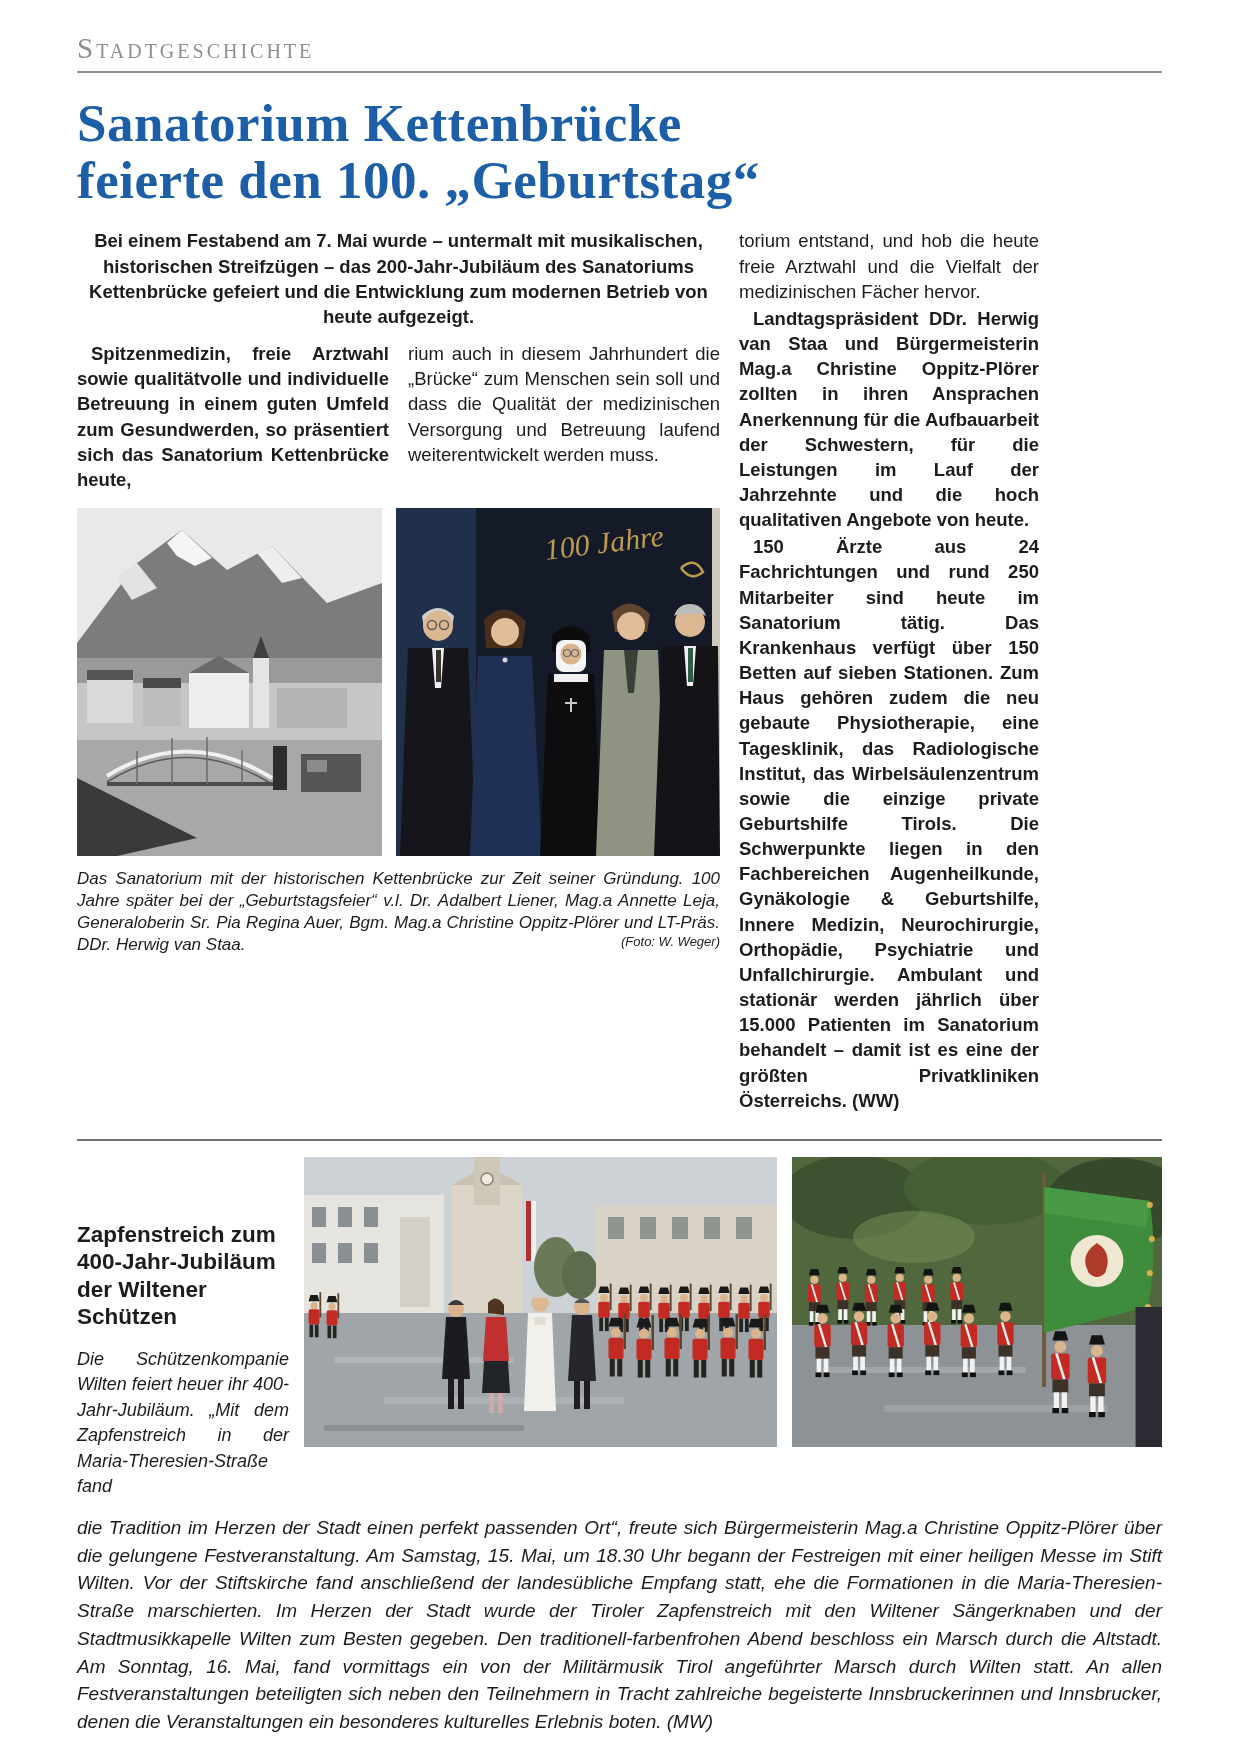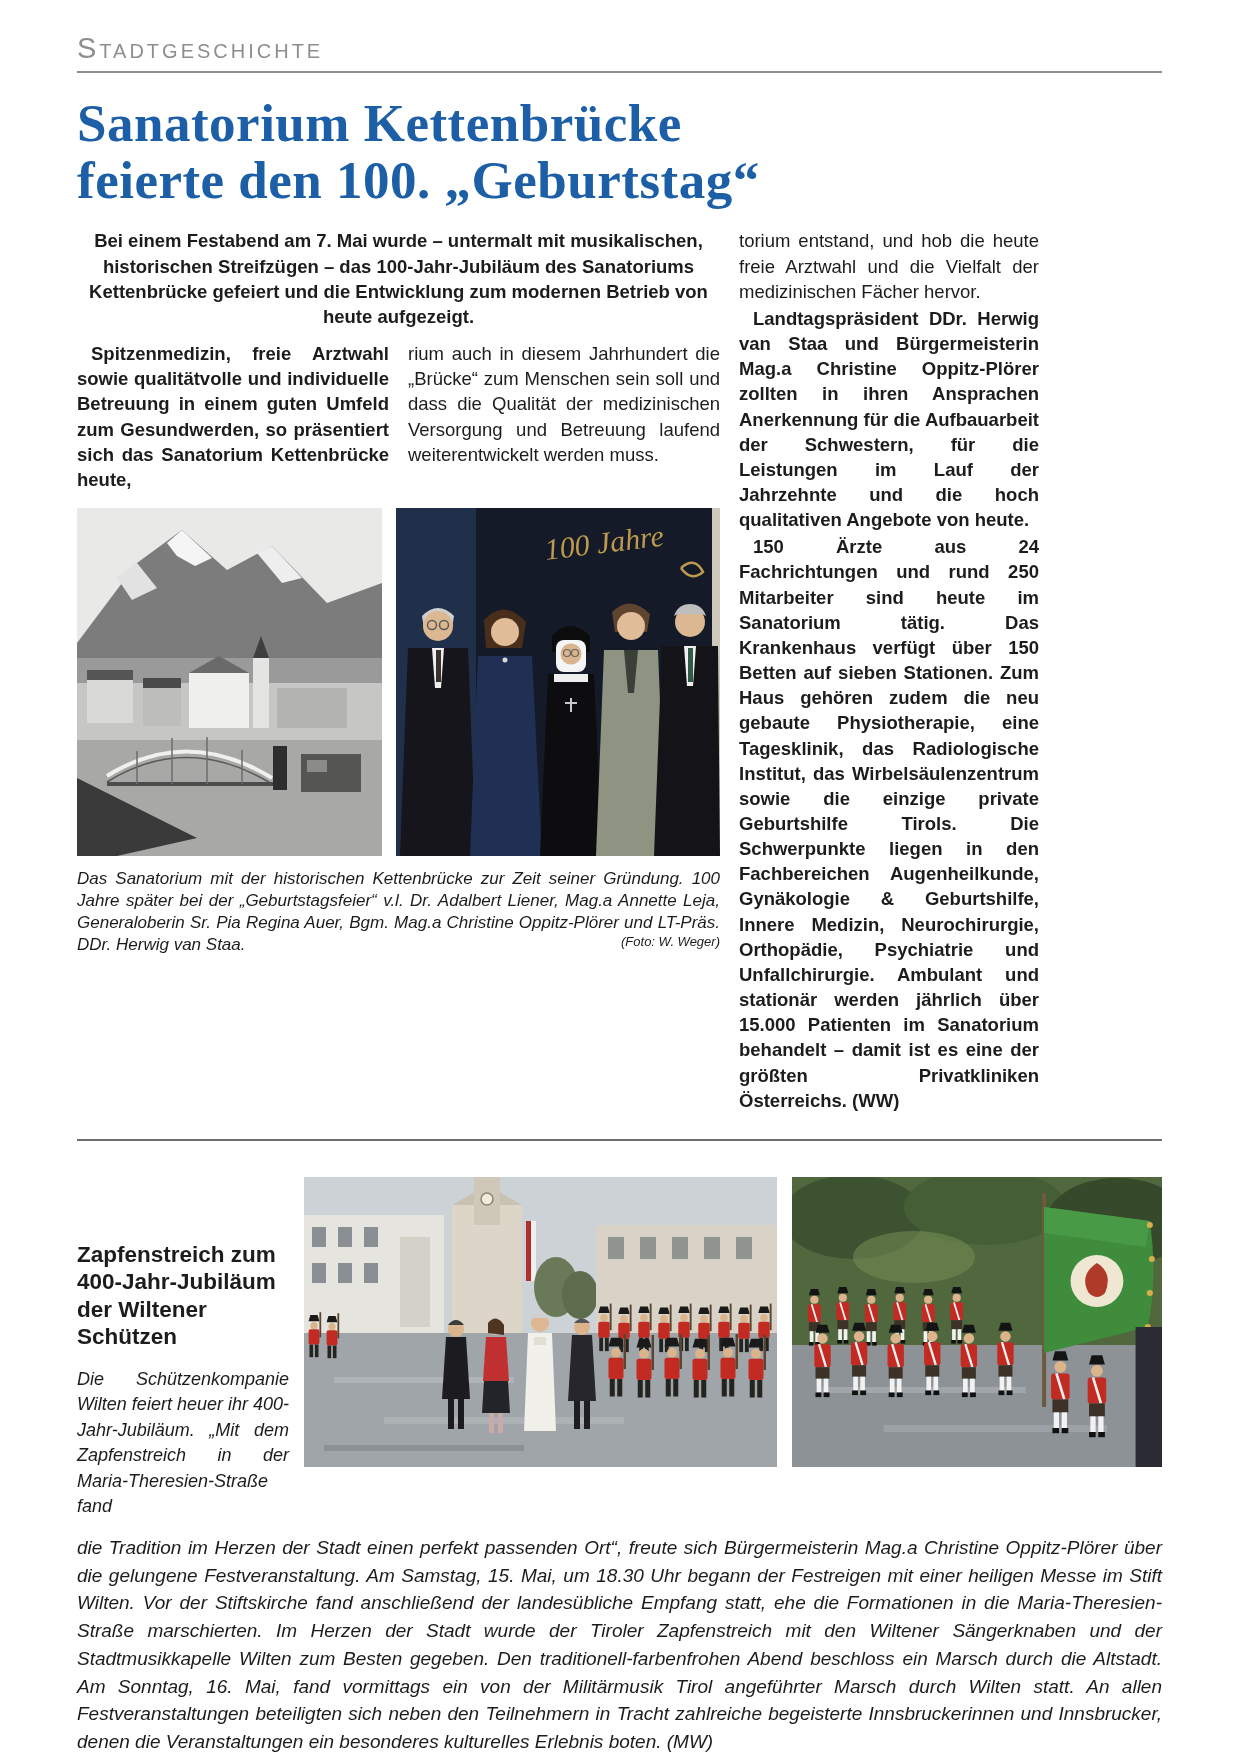--- a/index.html
+++ b/index.html
@@ -1,20 +1,20 @@
 <!DOCTYPE html>
 <html lang="de"><head>
 <meta charset="utf-8">
 <style>
   html,body{margin:0;padding:0;background:#ffffff;}
   body{width:1239px;height:1754px;font-family:"Liberation Sans",sans-serif;color:#1c1c1c;overflow:hidden;}
   .page{width:1085px;margin:0 auto;padding-top:34px;position:relative;}
 
   
-  .section-label{font-family:Liberation Sans, sans-serif;font-variant:small-caps;font-size:29px;letter-spacing:3px;color:#8e8e8e;line-height:1;}
+  .section-label{font-family:Liberation Serif, serif;font-variant:small-caps;font-size:29px;letter-spacing:3px;color:#8e8e8e;line-height:1;}
   .header-rule{height:2px;background:#8f8f8f;margin-top:8px;border:none;}
 
   
   .title{width:962px;text-align:left;font-family:"Liberation Serif",serif;font-weight:bold;color:#1d5fa6;font-size:53px;line-height:1.07;margin:22px 0 20px 0;letter-spacing:0.5px;}
 
   
   .article{width:962px;display:grid;grid-template-columns:312px 312px 300px;column-gap:19px;row-gap:12px;}
   .article p{margin:0;font-size:18.5px;line-height:1.36;text-align:justify;}
   .lead{grid-column:1/3;grid-row:1;font-weight:bold;font-size:20.5px;line-height:1.42;text-align:center !important;padding:0 6px;}
   .right-col{grid-column:3;grid-row:1/6;}
@@ -29,21 +29,21 @@
   .caption{grid-column:1/3;grid-row:4;font-style:italic;font-size:17px;line-height:1.3;text-align:justify;}
   .caption .credit{font-size:13px;float:right;font-style:italic;}
   .p-c1-2{grid-column:1;grid-row:5;}
   .p-c2-2{grid-column:2;grid-row:5;}
   .indent{text-indent:14px;font-weight:bold;}
 
   
   .divider{height:2px;background:#6f6f6f;border:none;margin:26px 0 0 0;}
 
   
-  .bottom{margin-top:36px;display:grid;grid-template-columns:212px 473px 1fr;column-gap:15px;}
+  .bottom{margin-top:16px;display:grid;grid-template-columns:212px 473px 1fr;column-gap:15px;}
   .bottom-left{padding-top:64px;}
   .bottom-heading{font-weight:bold;font-size:22.5px;line-height:1.22;margin:0 0 16px 0;}
   .bottom-intro{font-style:italic;font-size:18px;line-height:1.42;text-align:justify;margin:0;}
   .bottom-photo{height:290px;overflow:hidden;background:#cfcfcf;}
   .bottom-photo svg{display:block;width:100%;height:100%;}
   .bottom-body{margin:14px 0 0 0;font-style:italic;font-size:19px;line-height:1.46;text-align:justify;}
 </style>
 </head>
 <body>
 
@@ -53,21 +53,21 @@
     <div class="section-label">Stadtgeschichte</div>
     <hr class="header-rule">
   </div>
 
   <h1 class="title">
     <span>Sanatorium Kettenbrücke</span><br>
     <span>feierte den 100. „Geburtstag“</span>
   </h1>
 
   <div class="article">
-    <p class="lead">Bei einem Festabend am 7. Mai wurde – untermalt mit musikalischen, historischen Streifzügen – das 100-Jahr-Jubiläum des Sanatoriums Kettenbrücke gefeiert und die Entwicklung zum modernen Betrieb von heute aufgezeigt.</p>
+    <p class="lead">Bei einem Festabend am 7. Mai wurde – untermalt mit musikalischen, historischen Streifzügen – das 200-Jahr-Jubiläum des Sanatoriums Kettenbrücke gefeiert und die Entwicklung zum modernen Betrieb von heute aufgezeigt.</p>
 
     <div class="right-col">
       <p>torium entstand, und hob die heute freie Arztwahl und die Vielfalt der medizinischen Fächer hervor.</p>
       <p class="indent">Landtagspräsident DDr. Herwig van Staa und Bürgermeisterin Mag.a Christine Oppitz-Plörer zollten in ihren Ansprachen Anerkennung für die Aufbauarbeit der Schwestern, für die Leistungen im Lauf der Jahrzehnte und die hoch qualitativen Angebote von heute.</p>
       <p class="indent">150 Ärzte aus 24 Fachrichtungen und rund 250 Mitarbeiter sind heute im Sanatorium tätig. Das Krankenhaus verfügt über 150 Betten auf sieben Stationen. Zum Haus gehören zudem die neu gebaute Physiotherapie, eine Tagesklinik, das Radiologische Institut, das Wirbelsäulenzentrum sowie die einzige private Geburtshilfe Tirols. Die Schwerpunkte liegen in den Fachbereichen Augenheilkunde, Gynäkologie &amp; Geburtshilfe, Innere Medizin, Neurochirurgie, Orthopädie, Psychiatrie und Unfallchirurgie. Ambulant und stationär werden jährlich über 15.000 Patienten im Sanatorium behandelt – damit ist es eine der größten Privatkliniken Österreichs. (WW)</p>
     </div>
 
     <p class="p-c1-1 indent">Spitzenmedizin, freie Arztwahl sowie qualitätvolle und individuelle Betreuung in einem guten Umfeld zum Gesundwerden, so präsentiert sich das Sanatorium Kettenbrücke heute,</p>
     <p class="p-c2-1">rium auch in diesem Jahrhundert die „Brücke“ zum Menschen sein soll und dass die Qualität der medizinischen Versorgung und Betreuung laufend weiterentwickelt werden muss.</p>
 

